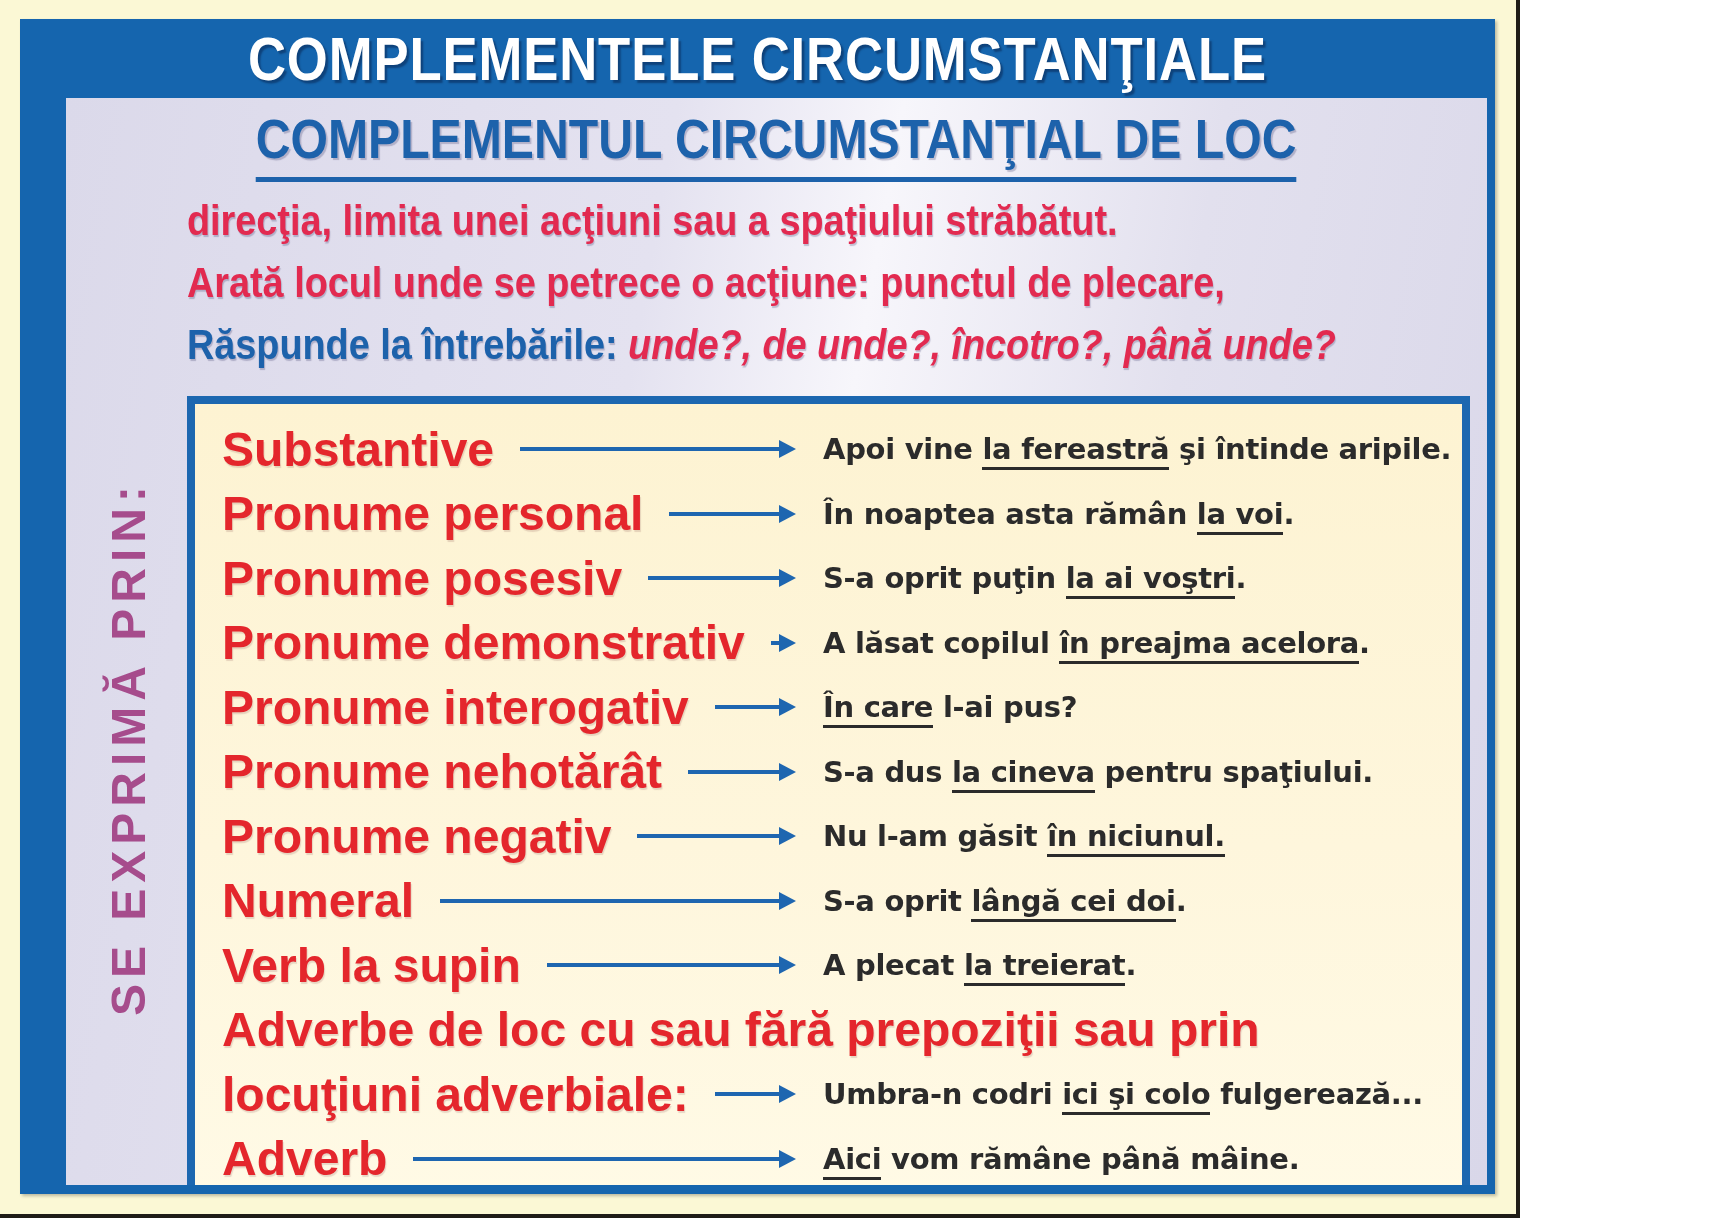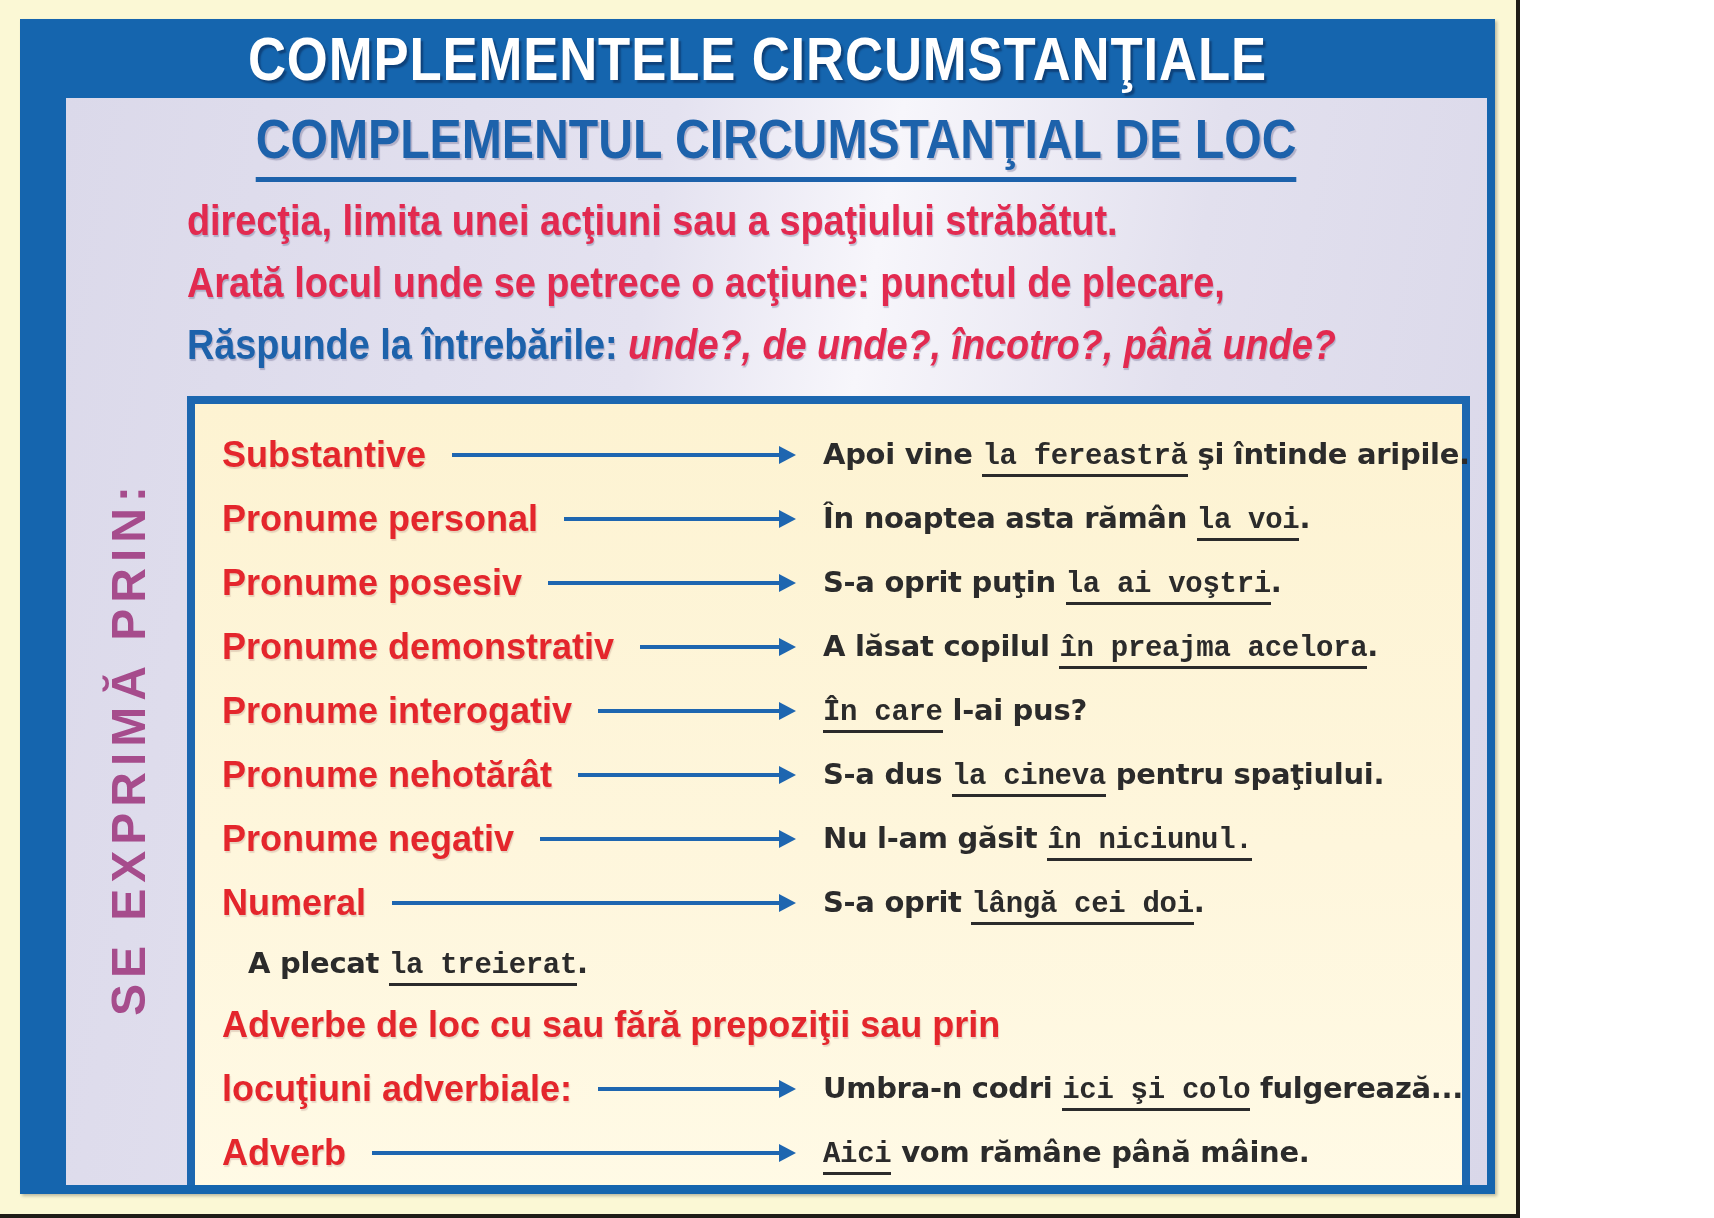--- a/index.html
+++ b/index.html
@@ -74,21 +74,21 @@
     margin:16px 17px 0 121px;
     height:818px;
     border:8px solid #1C67B0;
     background:linear-gradient(180deg,#FDF3D2 0%,#FEF6DC 55%,#FFFAE6 100%);
     padding:8px 18px 10px 27px;
     display:flex; flex-direction:column; justify-content:space-evenly;
   }
   .row { display:flex; align-items:center; }
   .left { width:575px; flex:none; display:flex; align-items:center; }
   .row-label {
-    color:#E4262C; font-weight:bold; font-size:36px;
+    color:#E4262C; font-weight:bold; font-size:48px;
     white-space:nowrap; padding-right:26px;
     text-shadow:1px 2px 1px rgba(120,60,60,.18);
   }
   .row-full .row-label { padding-right:0; }
   .arrow {
     flex:1; height:4px; background:#1E66B0; position:relative; margin-right:16px;
   }
   .arrow::after {
     content:''; position:absolute; right:-15px; top:50%;
     transform:translateY(-50%);
@@ -96,21 +96,21 @@
     border-top:9px solid transparent;
     border-bottom:9px solid transparent;
   }
   .example {
     margin-left:26px; white-space:nowrap;
     font-family:"DejaVu Sans", sans-serif;
     font-weight:bold; font-size:29px; letter-spacing:-.3px;
     color:#2B2B2B;
   }
   .example .und {
-    border-bottom:3px solid #2B2B2B; padding-bottom:1px;font-family:Liberation Mono, monospace;
+    border-bottom:3px solid #2B2B2B; padding-bottom:1px;
   }
 </style>
 </head>
 <body>
 
 <div class="page">
   <div class="frame">
 
     <div class="header-band">
       <span class="scale">COMPLEMENTELE CIRCUMSTANŢIALE</span>
@@ -193,20 +193,24 @@
 
         <div class="row">
           <div class="left">
               <span class="row-label">Numeral</span>
               <span class="arrow"></span>
             </div>
           <span class="example"><span>S-a oprit </span><span class="und">lângă cei doi</span><span>.</span></span>
         </div>
 
         <div class="row">
+          <div class="left">
+              <span class="row-label">Verb la supin</span>
+              <span class="arrow"></span>
+            </div>
           <span class="example"><span>A plecat </span><span class="und">la treierat</span><span>.</span></span>
         </div>
 
         <div class="row row-full">
           <span class="row-label">Adverbe de loc cu sau fără prepoziţii sau prin</span>
         </div>
 
         <div class="row">
           <div class="left">
               <span class="row-label">locuţiuni adverbiale:</span>

